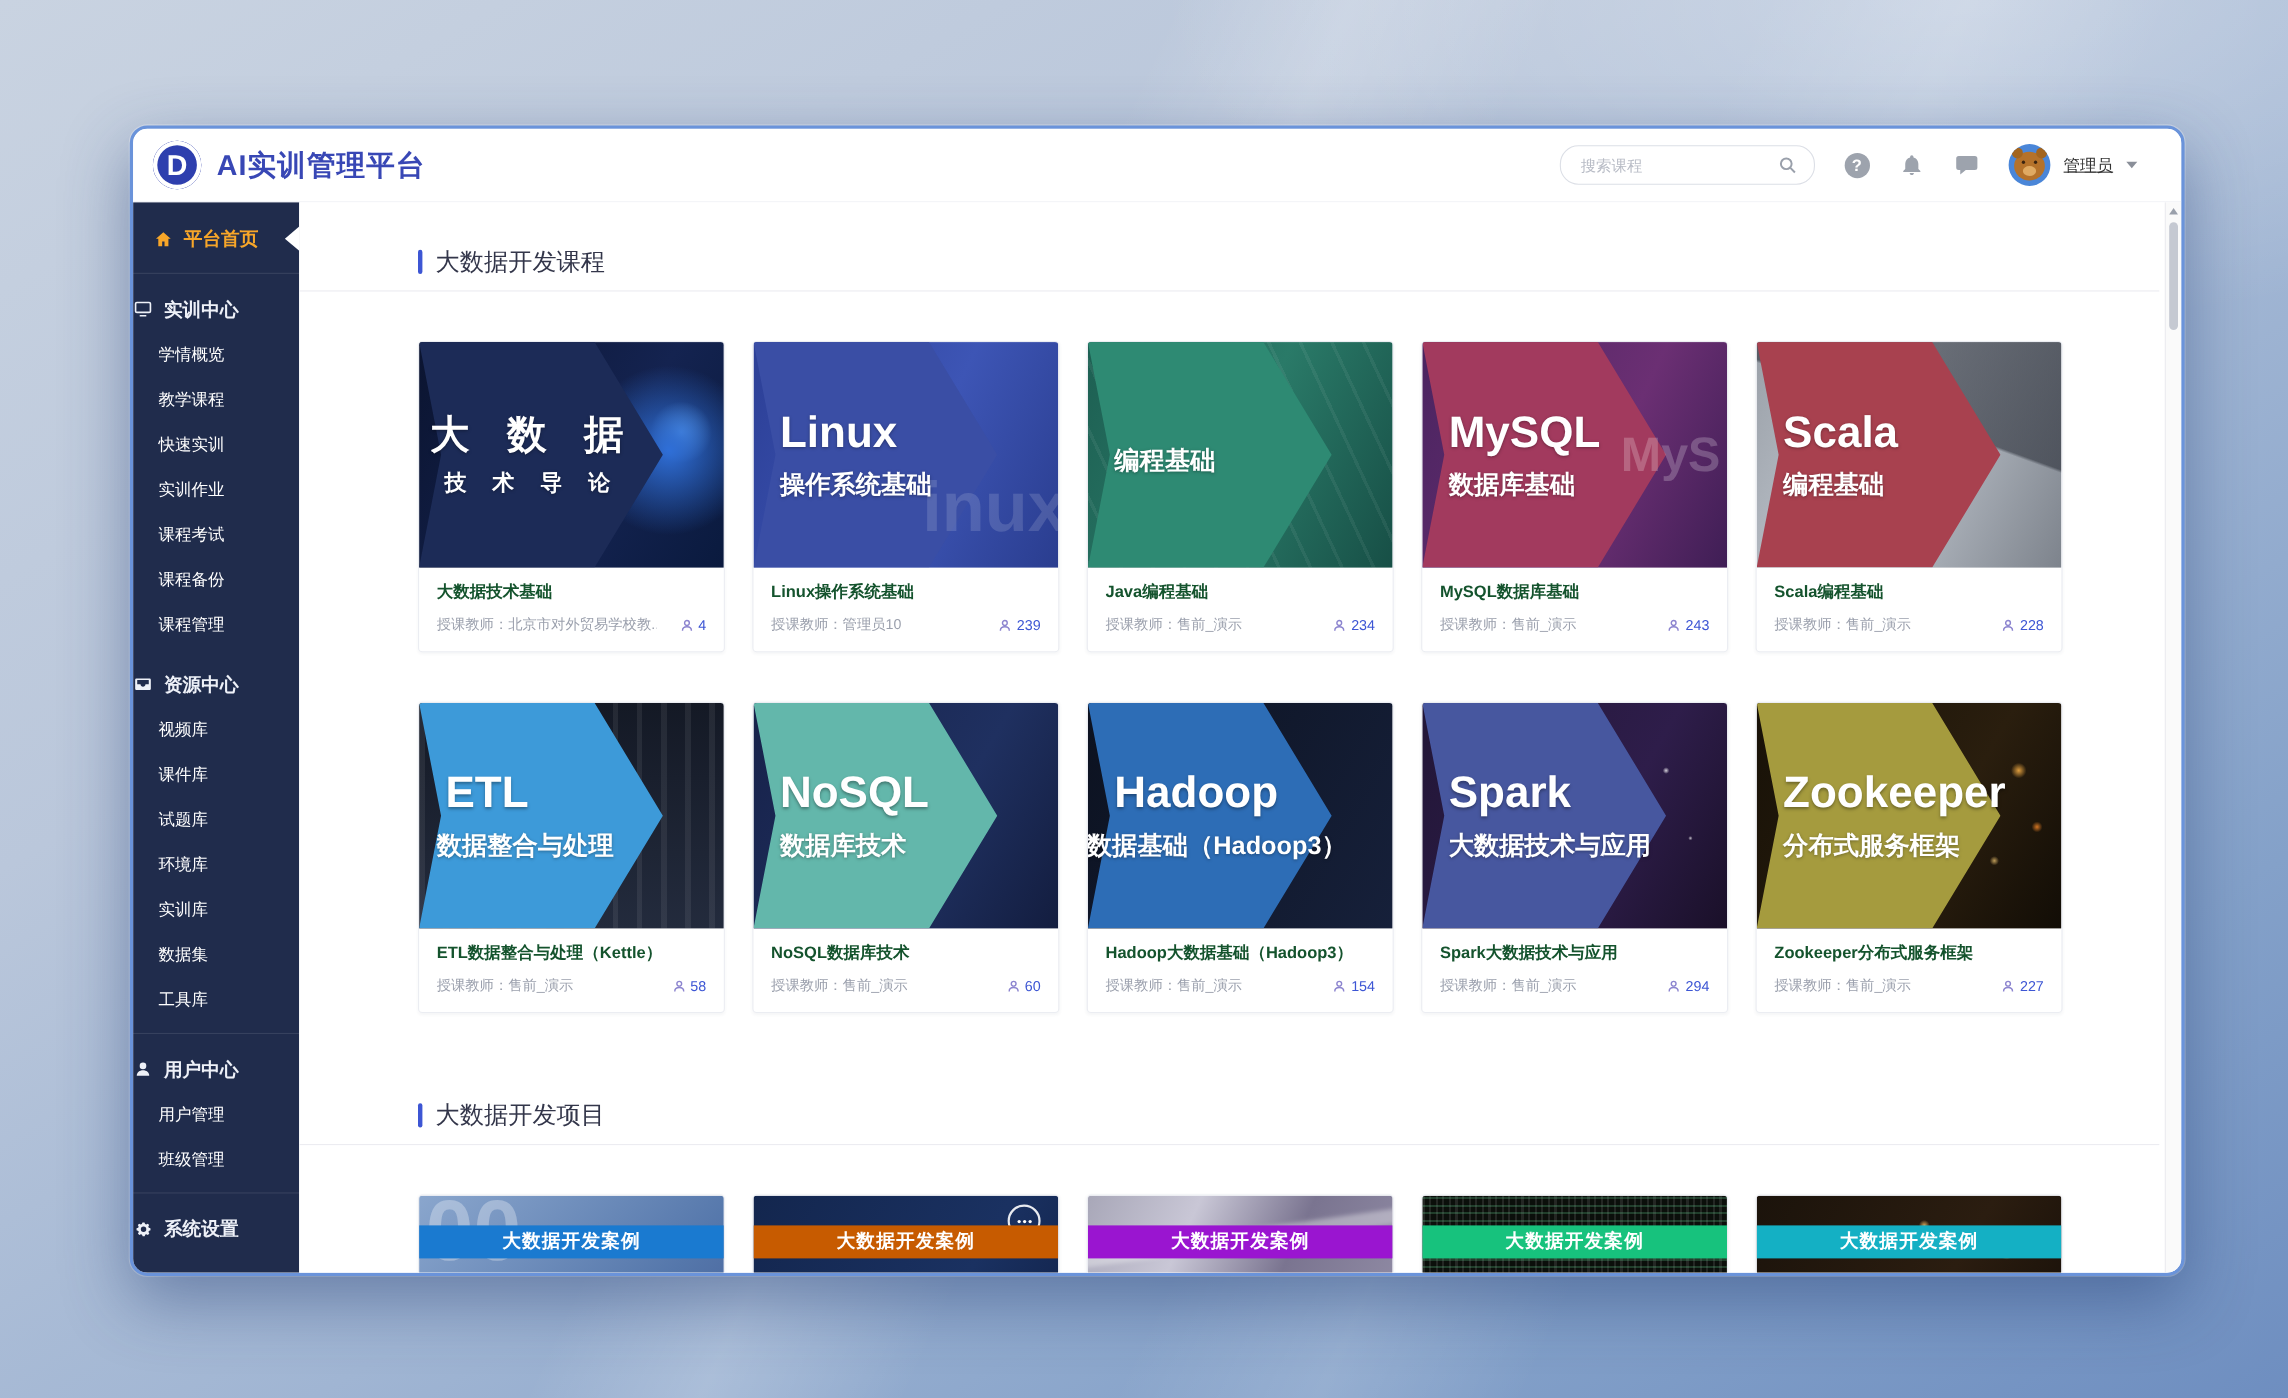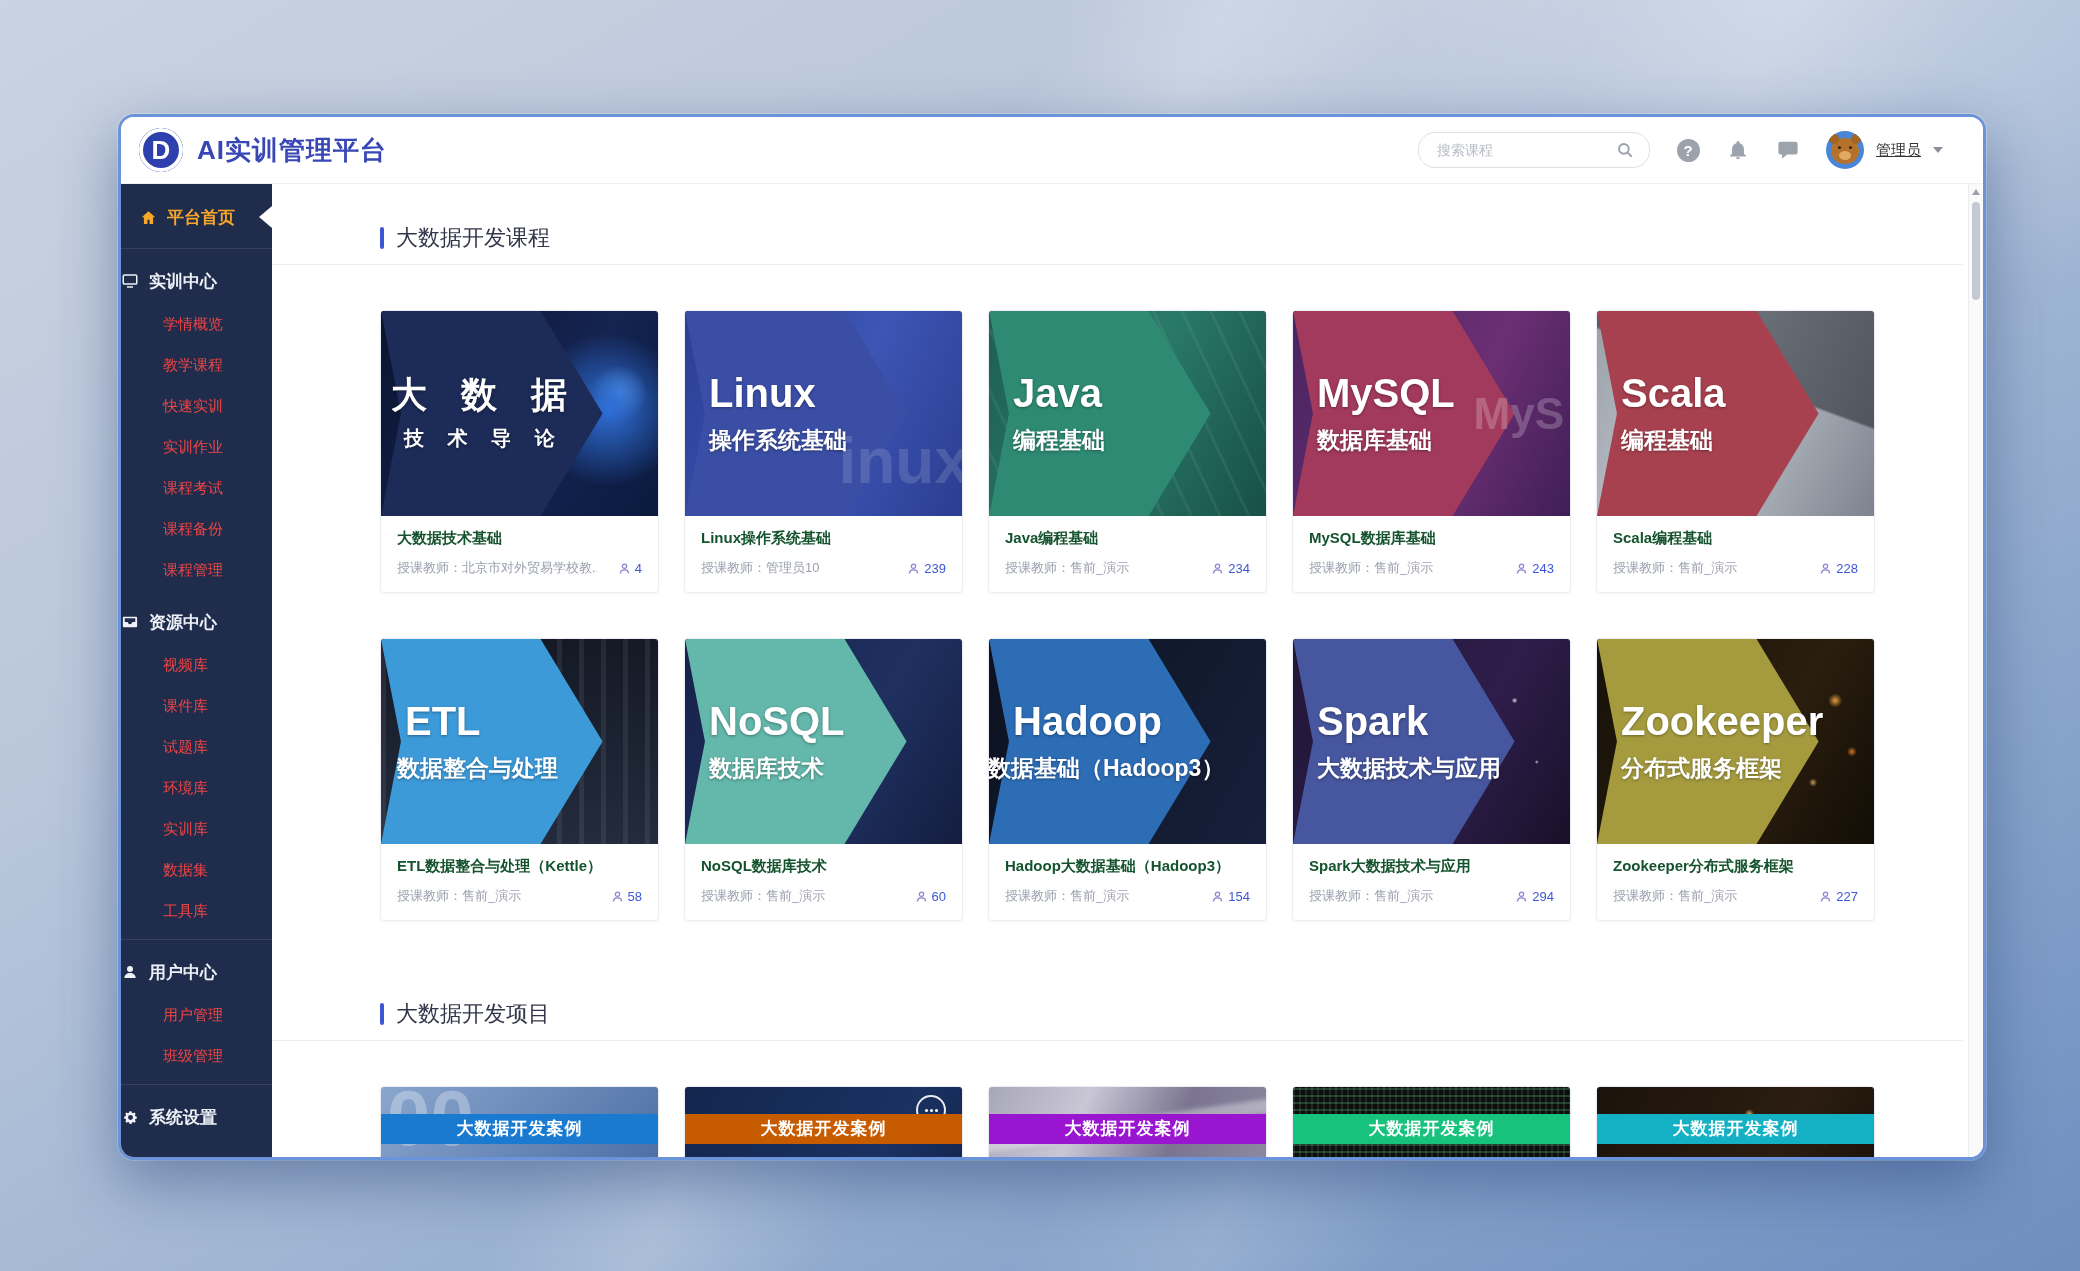--- a/index.html
+++ b/index.html
@@ -42,21 +42,21 @@
   
   .wbody{flex:1;display:flex;min-height:0;}
   .sidebar{width:151px;flex:0 0 151px;background:#202c4c;position:relative;padding-top:10px;color:#fff;}
   .side-home{position:relative;height:46px;display:flex;align-items:center;padding-left:18px;gap:10px;
     color:#f7a629;font-size:17px;font-weight:bold;}
   .notch{position:absolute;right:0;top:50%;transform:translateY(-50%);width:0;height:0;
     border-top:11px solid transparent;border-bottom:11px solid transparent;border-right:13px solid #fff;}
   .side-sep{height:1px;background:rgba(255,255,255,.10);margin:8px 0;}
   .side-group-h{height:44px;display:flex;align-items:center;gap:10px;
     color:#eef1f8;font-size:17px;font-weight:bold;margin-top:10px;}
-  .side-sub{height:41px;line-height:41px;padding-left:42px;color:#ef4444;font-size:15px;cursor:pointer;}
+  .side-sub{height:41px;line-height:41px;padding-left:23px;color:#ffffff;font-size:15px;cursor:pointer;font-family:Liberation Mono, monospace;}
   .side-ic{width:18px;height:18px;display:flex;align-items:center;justify-content:center;flex:0 0 18px;}
   
   .content{flex:1;background:#fff;overflow:hidden;padding:0 0 0 108px;position:relative;}
   .vscroll{width:14px;flex:0 0 14px;background:#fafafa;border-left:1px solid #ececf0;position:relative;}
   .vscroll .up{position:absolute;top:5px;left:3px;width:0;height:0;border-left:4px solid transparent;
     border-right:4px solid transparent;border-bottom:6px solid #9aa0ab;}
   .vscroll .thumb{position:absolute;top:18px;left:3px;width:8px;height:98px;background:#c5c9d2;border-radius:4px;}
   .section{width:1732px;}
   .sec1{margin-top:37px;} .sec2{margin-top:76px;}
   .sec-head{height:34px;display:flex;align-items:center;justify-content:space-between;}
@@ -306,21 +306,20 @@
                     <span>239</span>
                   </span>
                 </div>
               </div>
             </div>
 
             <div class="card">
               <div class="cover cov-2">
                 <div class="arrow" style="background: rgb(46, 138, 115);"></div>
                 <div class="cover-text">
-                  <div class="l1">Java</div>
                   <div class="l2">编程基础</div>
                 </div>
               </div>
               <div class="cfoot">
                 <div class="ctitle">Java编程基础</div>
                 <div class="cmeta">
                   <span class="cteacher">授课教师：售前_演示</span>
                   <span class="ccount">
                     <svg width="13" height="13" viewBox="0 0 24 24" fill="none" stroke="#8c84cf" stroke-width="2.4">
                         <circle cx="12" cy="8" r="4"></circle>

